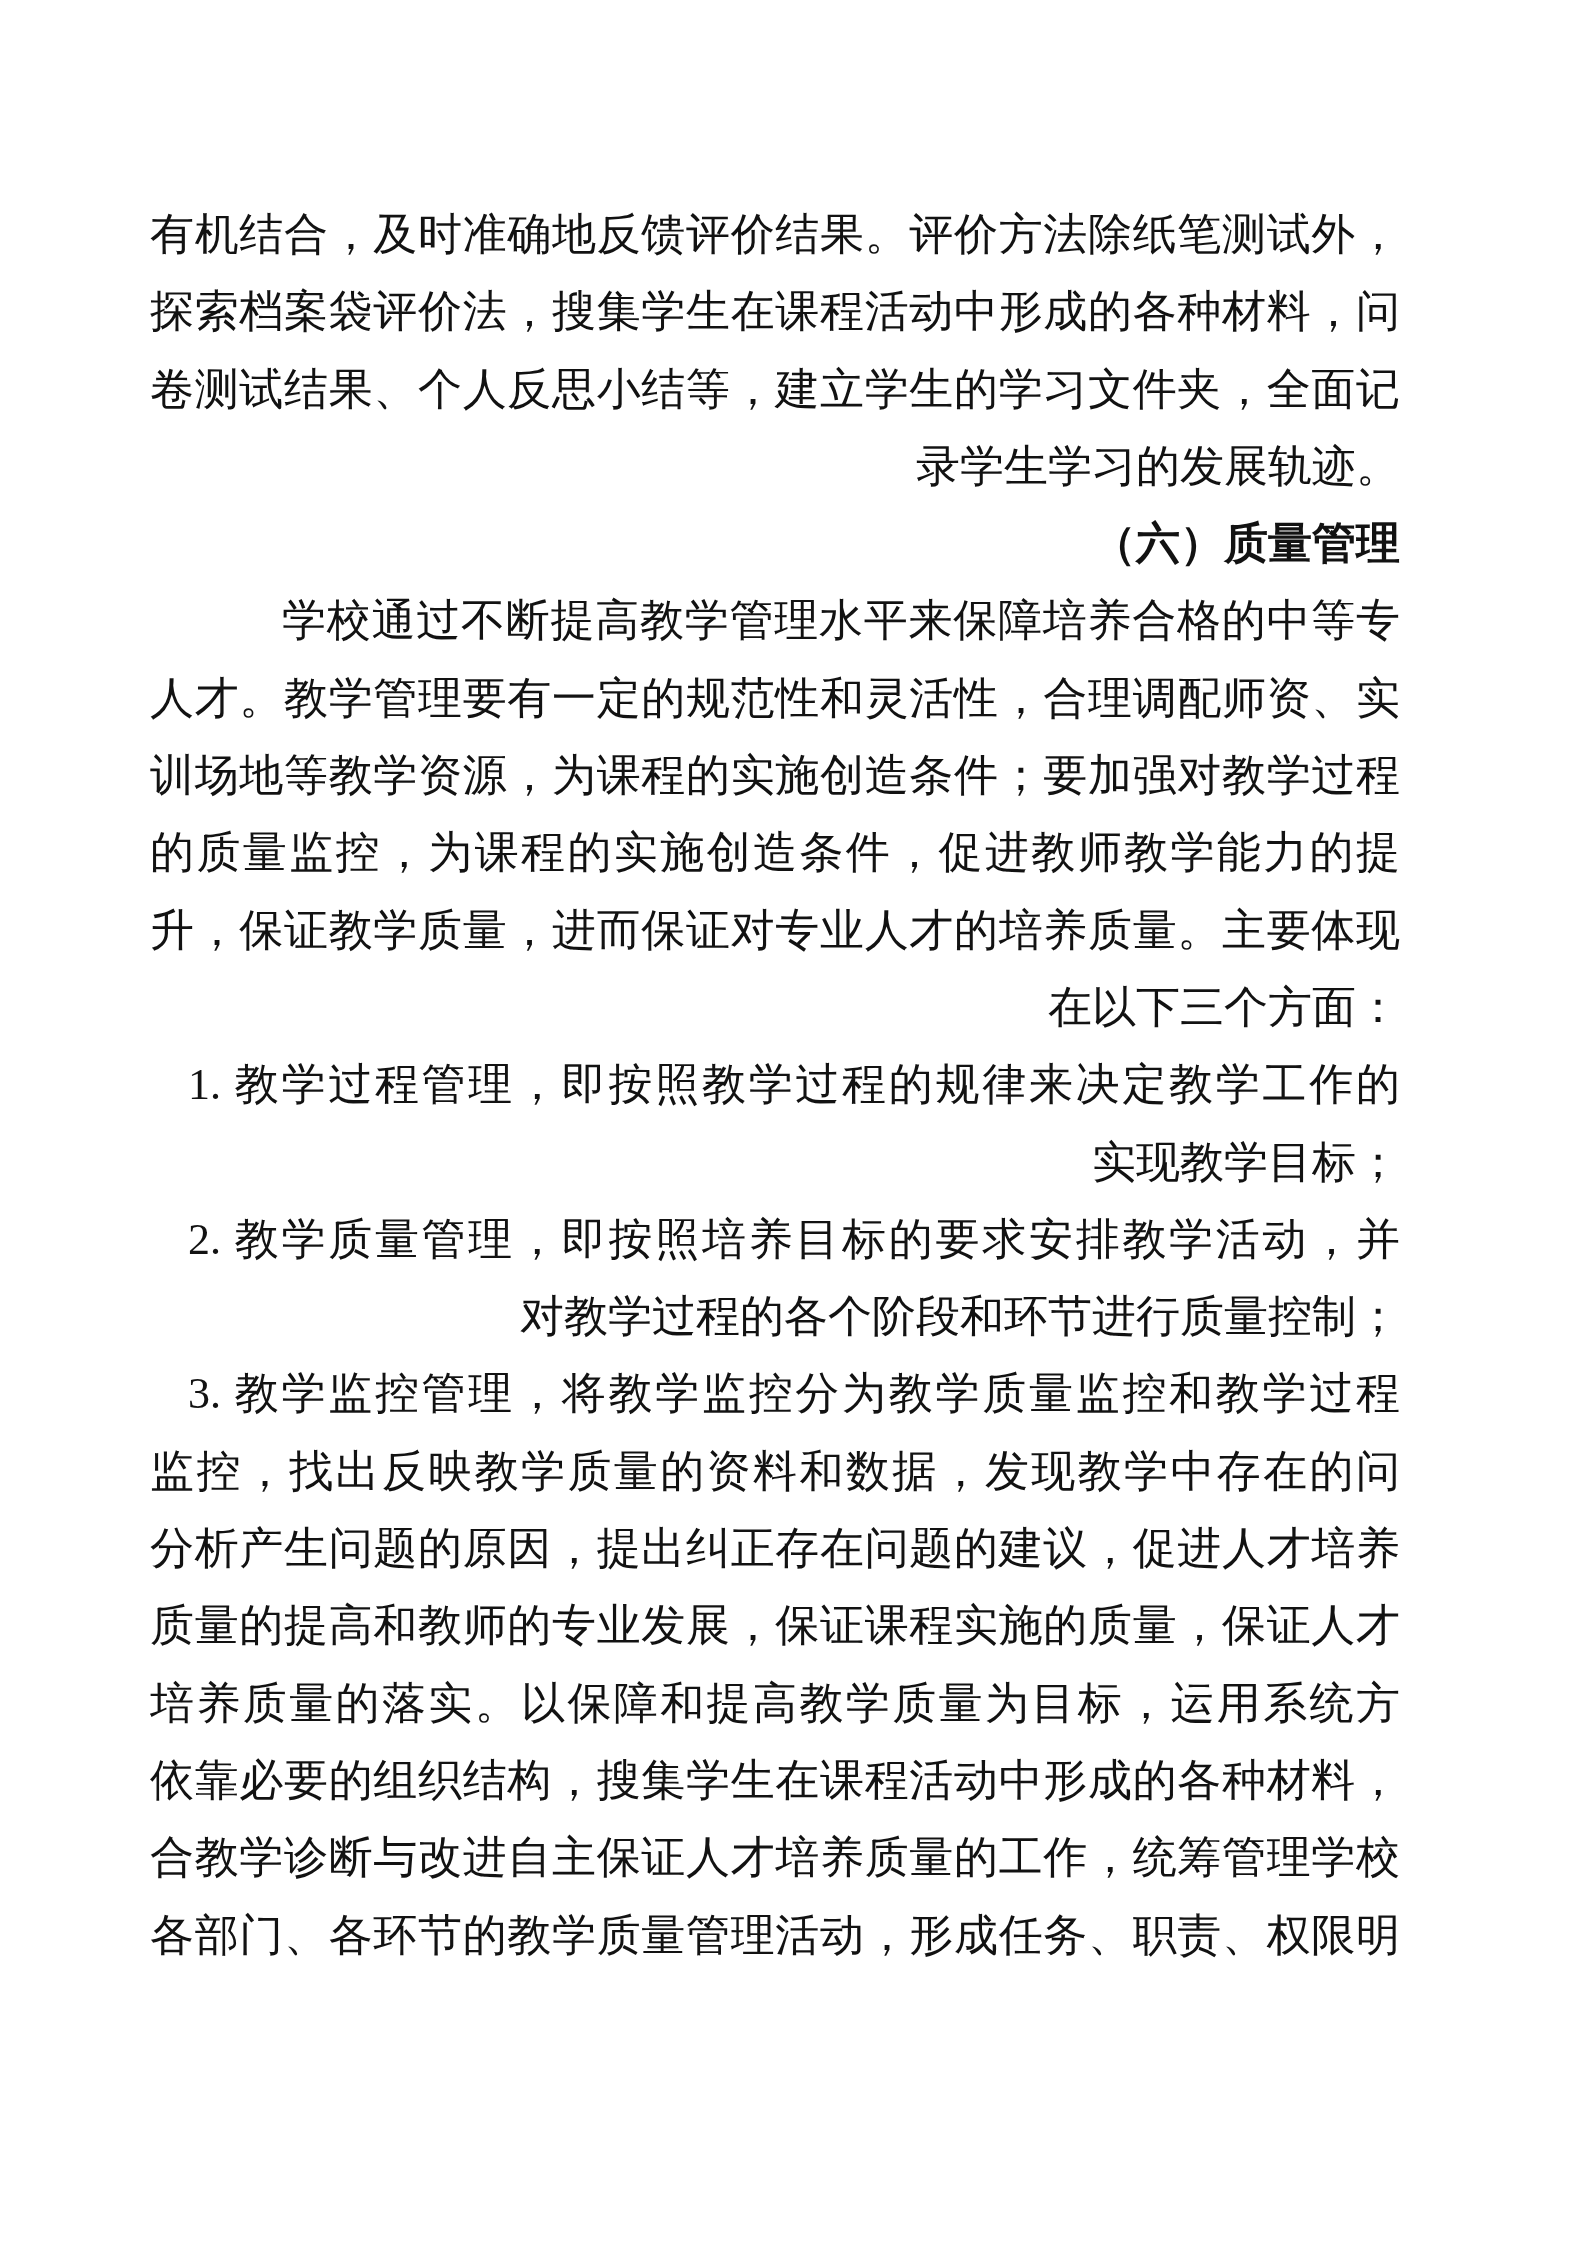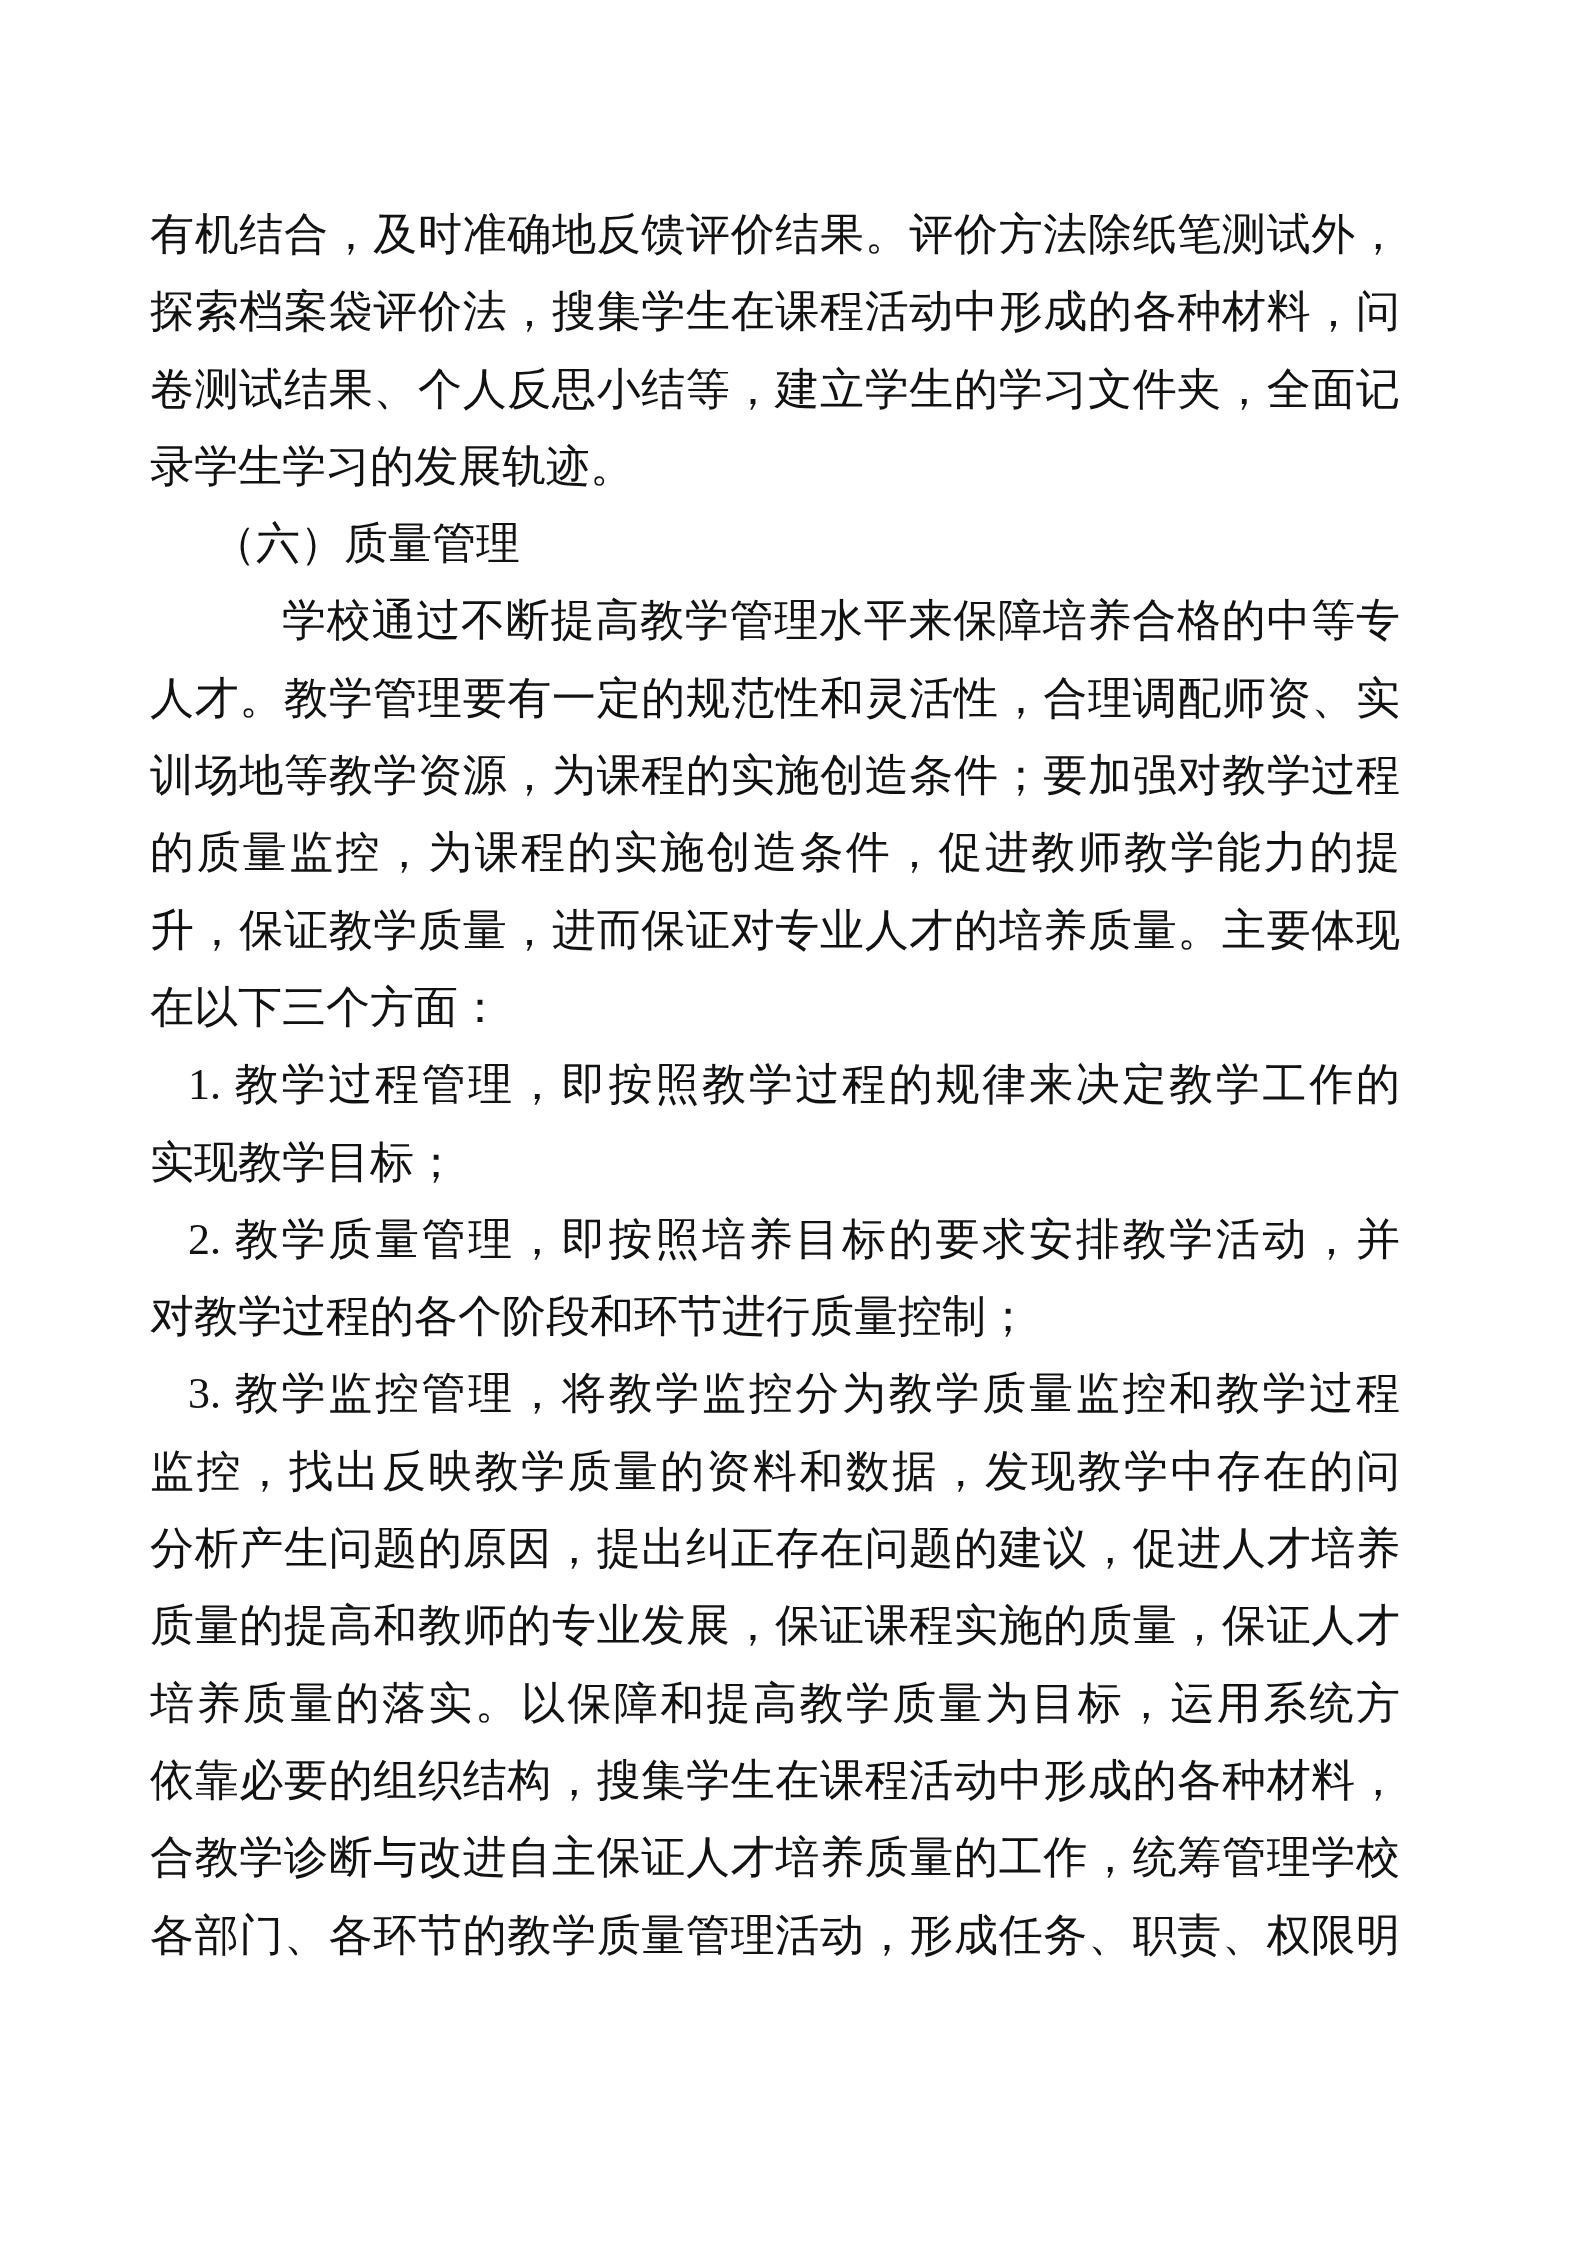--- a/index.html
+++ b/index.html
@@ -20,31 +20,31 @@
     position: absolute;
     left: 150px;
     top: 196px;
     width: 1250px;
   }
   .line {
     font-size: 44px;
     line-height: 77.3px;
     height: 77.3px;
     overflow: hidden;
-    text-align: left;
+    text-align: right;
     font-weight: normal;
     letter-spacing: 0;
   }
   .line.justify {
     text-align: justify;
     text-align-last: justify;
     text-justify: inter-character;
   }
   .line.bold {
-    font-weight: normal;
+    font-weight: bold;
   }
 </style>
 </head>
 <body>
 
 <div class="page" style="background: rgb(255, 255, 255); color: rgb(18, 18, 18);">
   <div class="content">
       <div class="line justify">有机结合，及时准确地反馈评价结果。评价方法除纸笔测试外，</div>
       <div class="line justify">探索档案袋评价法，搜集学生在课程活动中形成的各种材料，问</div>
       <div class="line justify">卷测试结果、个人反思小结等，建立学生的学习文件夹，全面记</div>

